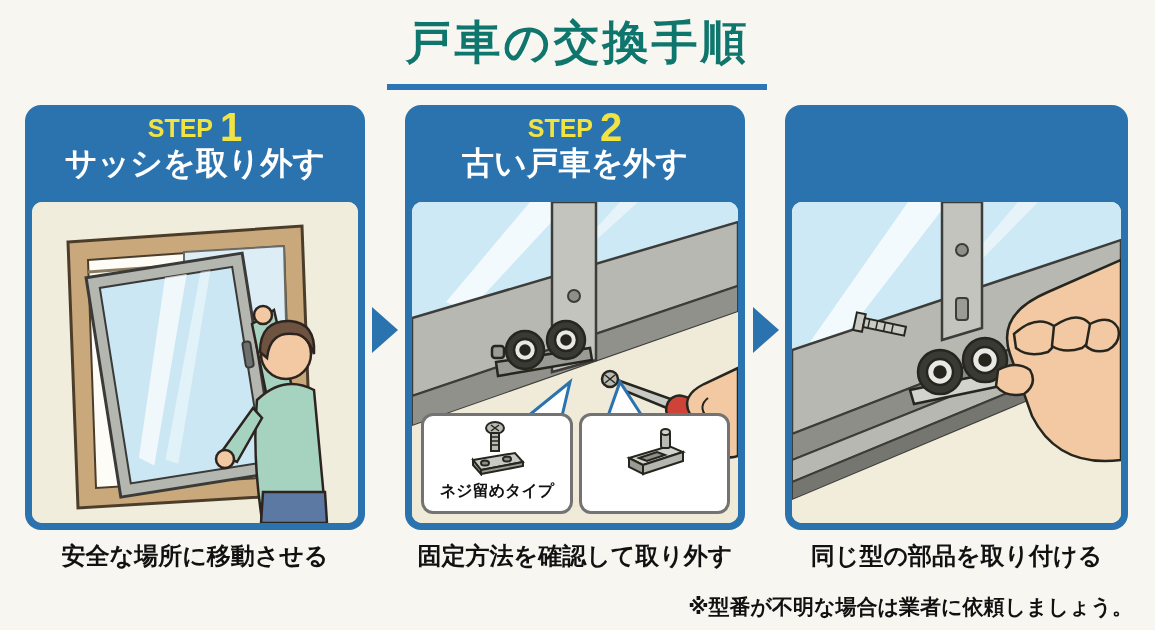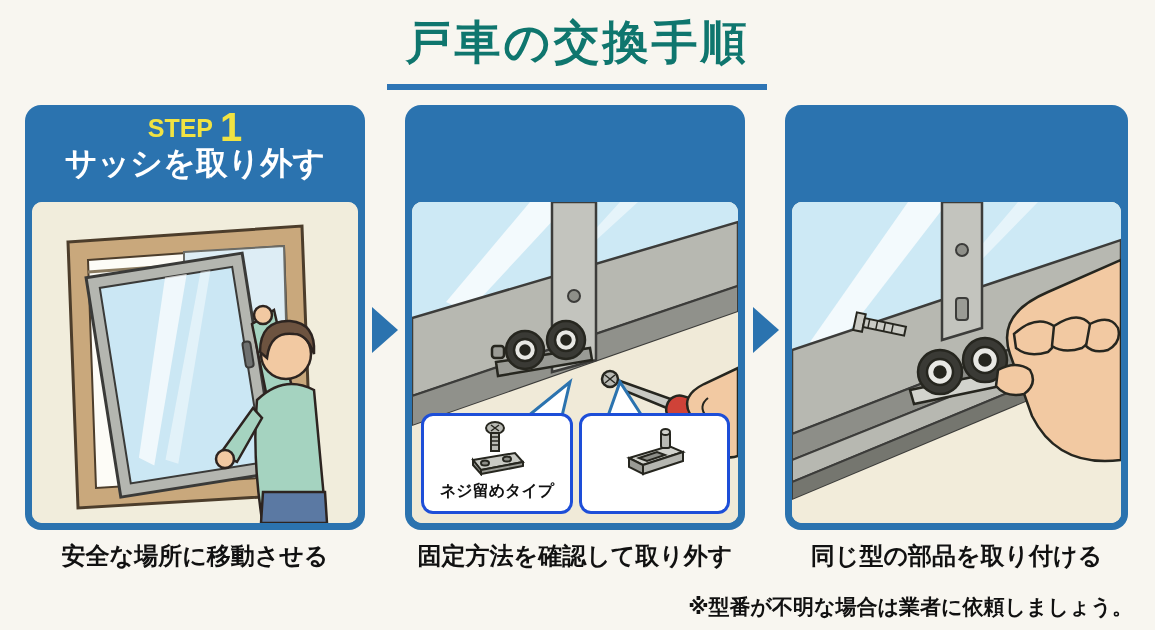--- a/index.html
+++ b/index.html
@@ -30,21 +30,21 @@
   .panel-header { text-align: center; color: #fff; padding-top: 7px; }
   .step-line { font-size: 25px; font-weight: bold; color: #f1e342; line-height: 31px; }
   .step-num  { font-size: 40px; font-weight: bold; margin-left: 7px; vertical-align: -4px; }
   .step-heading { font-size: 32px; font-weight: bold; color: #fff; line-height: 38px; }
   .panel-art {
     position: absolute; left: 7px; right: 7px; top: 97px; bottom: 7px;
     background: #f1eddc; border-radius: 10px; overflow: hidden;
   }
   .panel-art svg.art { position: absolute; left: 0; top: 0; width: 100%; height: 100%; display:block; }
   .callout {
-    position: absolute; background: #fff; border: 3px solid #1d4ed8;
+    position: absolute; background: #fff; border: 3px solid #737373;
     border-radius: 12px; text-align: center; padding-top: 4px;
   }
   .callout-1 { left: 9px;  top: 211px; width: 152px; height: 101px; }
   .callout-2 { left: 167px; top: 211px; width: 151px; height: 101px; }
   .callout-label { font-size: 16px; font-weight: bold; color: #111; margin-top: 1px; }
   .caption {
     position: absolute; top: 540px; text-align: center;
     font-size: 24px; font-weight: bold; color: #111;
   }
   .c1 { left: 25px;  width: 340px; }
@@ -102,20 +102,26 @@
         <path d="M225,198 Q252,172 282,188 L294,318 L230,318 Q220,252 225,198 Z" fill="#a5d3c0"></path>
         <polygon points="230,216 205,260 188,252 221,206" fill="#a5d3c0"></polygon>
         <circle cx="193" cy="257" r="9" fill="#f2c9a2"></circle>
         <polygon points="231,290 293,290 295,321 229,321" fill="#5b79a3"></polygon>
       </g>
     </svg>
   </div>
 </div>
 
 <div class="panel p2">
+  <div class="panel-header">
+    <div class="step-line">
+      <span>STEP</span><span class="step-num">2</span>
+    </div>
+    <div class="step-heading">古い戸車を外す</div>
+  </div>
   <div class="panel-art">
     <svg class="art" viewBox="0 0 326 321">
       <rect width="326" height="321" fill="#ece7d6"></rect>
 
       <polygon points="0,0 326,0 326,20 0,116" fill="#cde9f5"></polygon>
       <polygon points="34,100 118,0 158,0 56,110" fill="#ffffff" opacity="0.75"></polygon>
       <polygon points="148,66 208,0 226,0 158,62" fill="#ffffff" opacity="0.5"></polygon>
 
       <polygon points="0,116 326,20 326,84 0,194" fill="#b7b8b1" stroke="#3c3c3a" stroke-width="2.5"></polygon>
 

